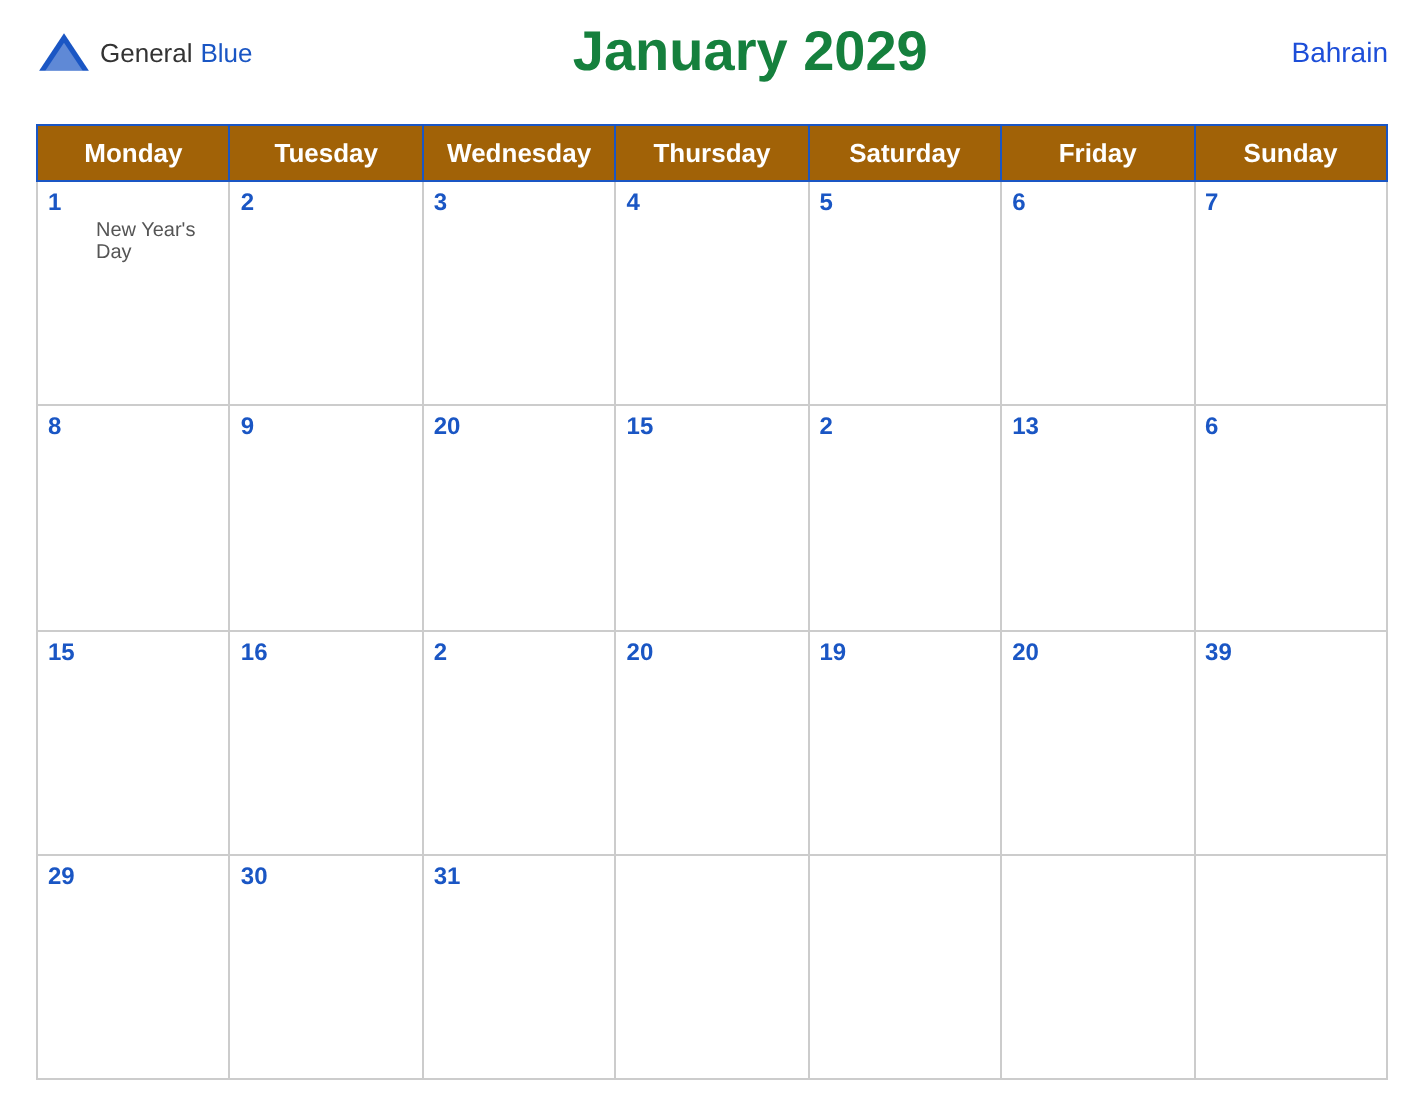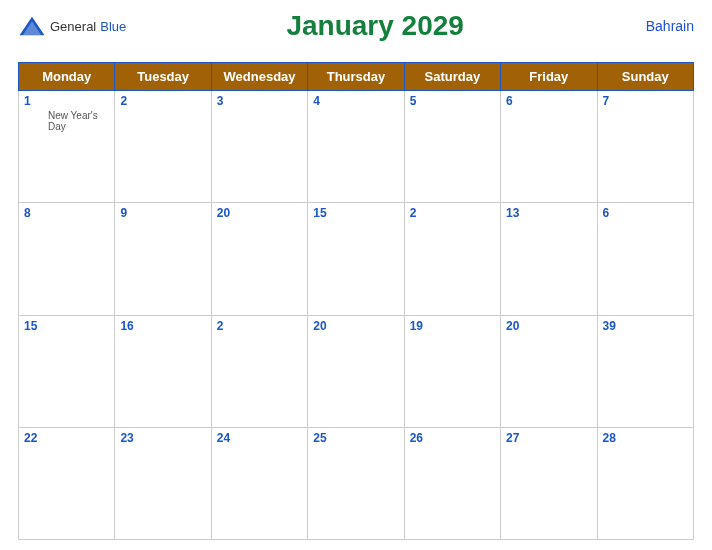--- a/index.html
+++ b/index.html
@@ -198,35 +198,27 @@
         </td>
         <td>
           <span class="day-number">20</span>
         </td>
         <td>
           <span class="day-number">39</span>
         </td>
       </tr>
       <tr>
         <td>
-          <span class="day-number">22</span>
-        </td>
-        <td>
-          <span class="day-number">23</span>
-        </td>
-        <td>
-          <span class="day-number">24</span>
-        </td>
-        <td>
-          <span class="day-number">25</span>
-        </td>
-        <td>
-          <span class="day-number">26</span>
-        </td>
-        <td>
-          <span class="day-number">27</span>
-        </td>
-        <td>
-          <span class="day-number">28</span>
-        </td>
+          <span class="day-number">29</span>
+        </td>
+        <td>
+          <span class="day-number">30</span>
+        </td>
+        <td>
+          <span class="day-number">31</span>
+        </td>
+        <td class="empty"></td>
+        <td class="empty"></td>
+        <td class="empty"></td>
+        <td class="empty"></td>
       </tr>
     </tbody>
 </table>
 
 </body></html>

